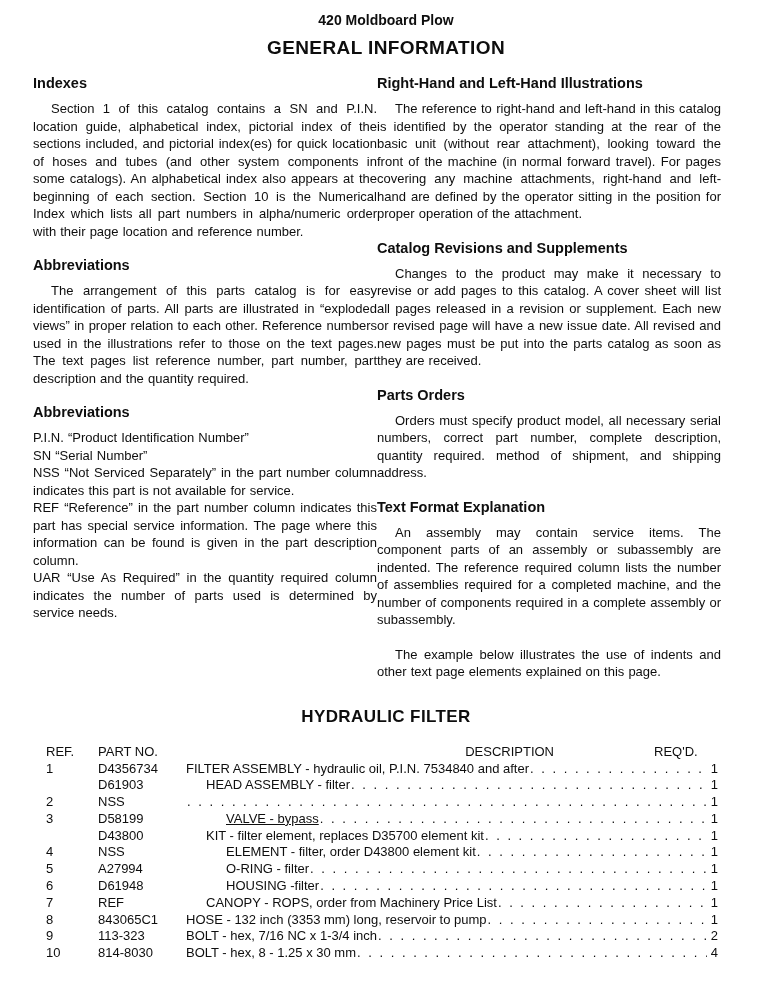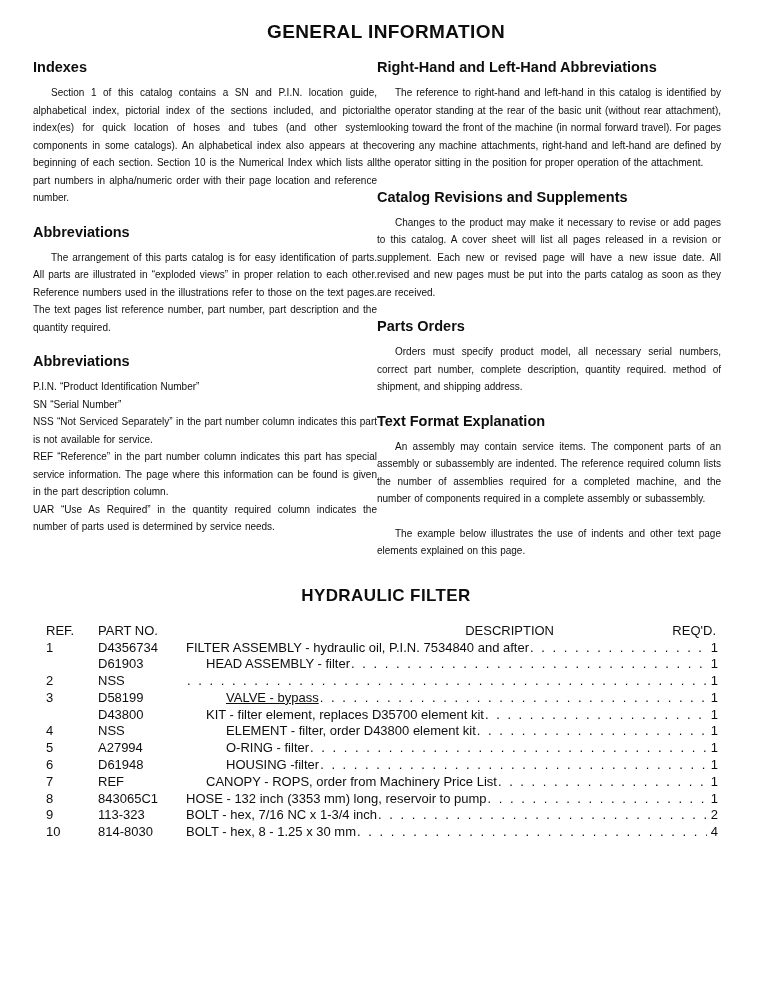--- a/index.html
+++ b/index.html
@@ -23,21 +23,21 @@
     padding: 2px 30px 0 33px;
   }
   .col { width: 344px; }
   .section-heading {
     font-size: 14.5px; font-weight: bold;
     margin: 17px 0 9px 0;
   }
   .section:first-child .section-heading { margin-top: 14px; }
   .col p {
     margin: 0;
-    font-size: 10px;
+    font-size: 13px;
     line-height: 17.5px;
     text-align: justify;
     word-spacing: 0.5px;
   }
   .col p.indent { text-indent: 18px; }
   .col p + p.indent { margin-top: 17px; }   
   .col p.flush { text-indent: 0; }
 
   
   .parts-table-section { margin-top: 26px; }
@@ -45,21 +45,21 @@
     text-align: center;
     font-size: 17px; font-weight: bold;
     letter-spacing: 0.4px;
     margin-bottom: 16px;
   }
   .ptable { margin-left: 46px; margin-right: 54px; font-size: 13px; }
   .thead { display: flex; line-height: 17px; margin-bottom: 1px; }
   .h-ref  { width: 52px; }
   .h-part { width: 88px; }
   .h-desc { flex: 1; text-align: right; padding-right: 100px; }
-  .h-qty  { width: 62px; text-align: right; padding-right: 2px; }
+  .h-qty  { width: 62px; padding-right: 2px; }
 
   .trow { display: flex; line-height: 16.8px; align-items: baseline; }
   .c-ref  { width: 52px; flex: none; }
   .c-part { width: 88px; flex: none; }
   .c-desc { flex: 1; display: flex; align-items: baseline; min-width: 0; }
   .desc-text { white-space: nowrap; flex: none; }
   .dots {
     flex: 1;
     overflow: hidden;
     white-space: nowrap;
@@ -71,20 +71,21 @@
     letter-spacing: 2px;
   }
   .c-qty { flex: none; text-align: right; min-width: 10px; }
 </style>
 </head>
 <body>
 
 <div class="page">
 
   <div class="doc-header">
+    <div class="model-title">420 Moldboard Plow</div>
     <div class="page-title">GENERAL INFORMATION</div>
   </div>
 
   <div class="columns">
     <div class="col" id="left-col">
   <section class="section">
     <h3 class="section-heading">Indexes</h3>
   <p class="indent">Section 1 of this catalog contains a SN and P.I.N. location guide, alphabetical index, pictorial index of the sections included, and pictorial index(es) for quick location of hoses and tubes (and other system components in some catalogs). An alphabetical index also appears at the beginning of each section. Section 10 is the Numerical Index which lists all part numbers in alpha/numeric order with their page location and reference number.</p>
         </section>
 
@@ -97,21 +98,21 @@
     <h3 class="section-heading">Abbreviations</h3>
   <p class="flush">P.I.N. “Product Identification Number”</p>
           <p class="flush">SN “Serial Number”</p>
           <p class="flush">NSS “Not Serviced Separately” in the part number column indicates this part is not available for service.</p>
           <p class="flush">REF “Reference” in the part number column indicates this part has special service information. The page where this information can be found is given in the part description column.</p>
           <p class="flush">UAR “Use As Required” in the quantity required column indicates the number of parts used is determined by service needs.</p>
         </section>
 </div>
     <div class="col" id="right-col">
   <section class="section">
-    <h3 class="section-heading">Right-Hand and Left-Hand Abbreviations</h3>
+    <h3 class="section-heading">Right-Hand and Left-Hand Illustrations</h3>
   <p class="indent">The reference to right-hand and left-hand in this catalog is identified by the operator standing at the rear of the basic unit (without rear attachment), looking toward the front of the machine (in normal forward travel). For pages covering any machine attachments, right-hand and left-hand are defined by the operator sitting in the position for proper operation of the attachment.</p>
         </section>
 
   <section class="section">
     <h3 class="section-heading">Catalog Revisions and Supplements</h3>
   <p class="indent">Changes to the product may make it necessary to revise or add pages to this catalog. A cover sheet will list all pages released in a revision or supplement. Each new or revised page will have a new issue date. All revised and new pages must be put into the parts catalog as soon as they are received.</p>
         </section>
 
   <section class="section">
     <h3 class="section-heading">Parts Orders</h3>

